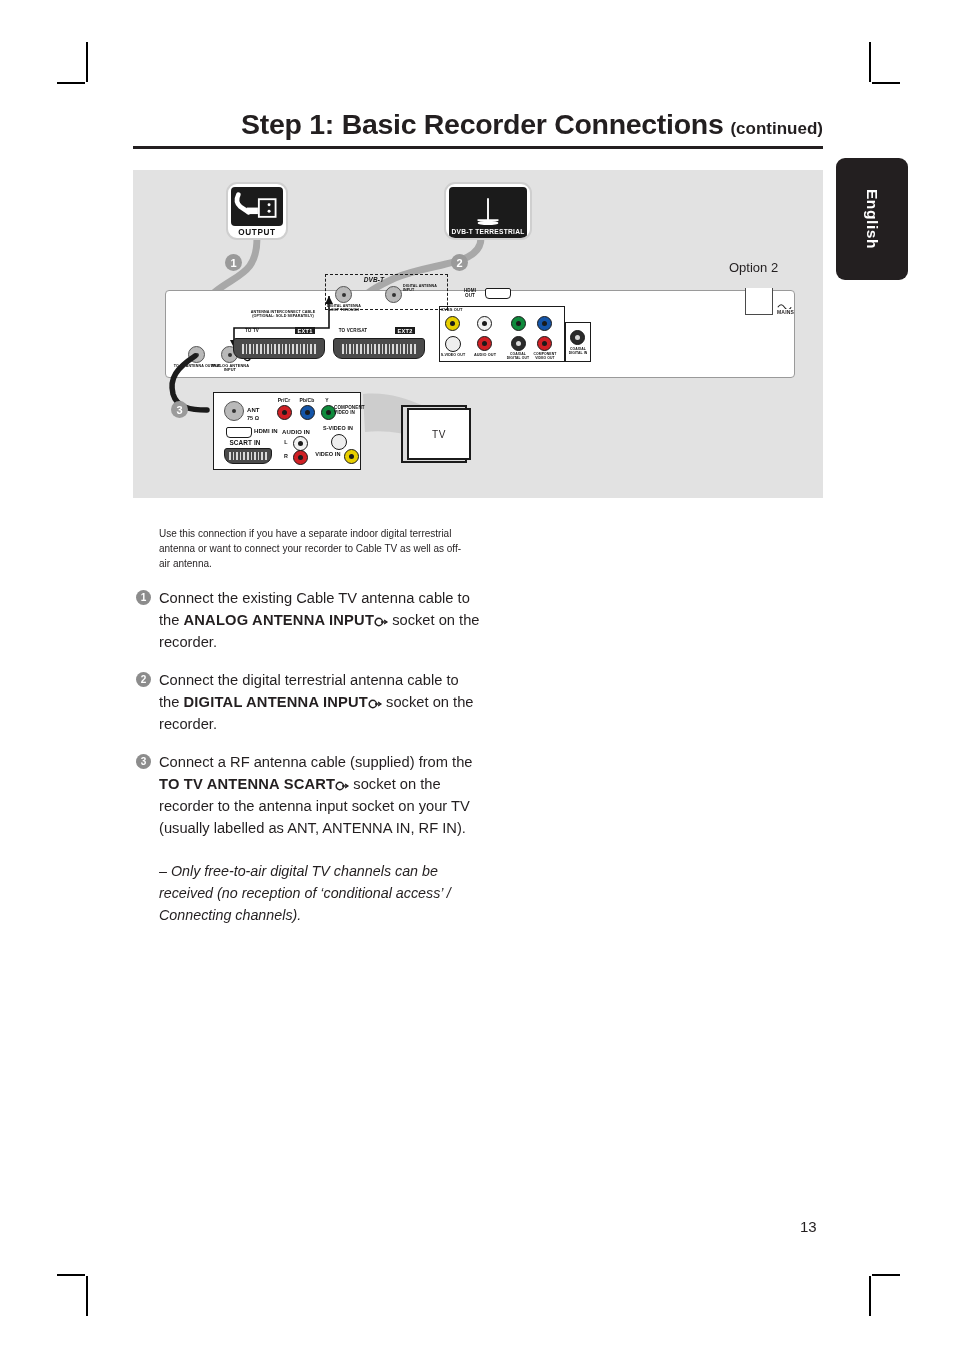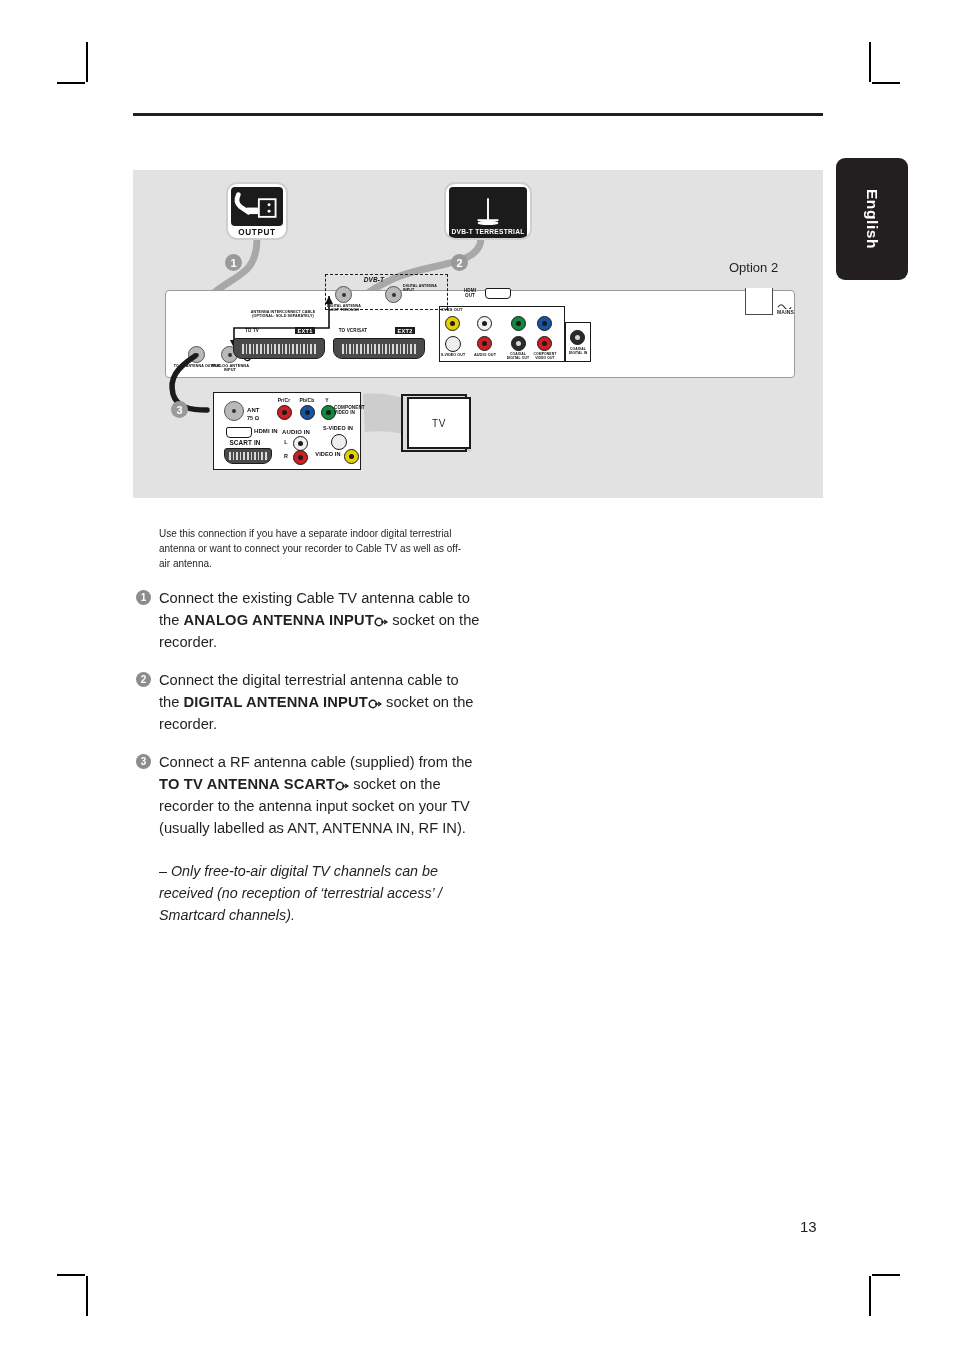--- a/index.html
+++ b/index.html
@@ -84,21 +84,21 @@
   .hdmi{position:absolute;width:24px;height:9px;background:#fff;
      border:1.5px solid #1b1b1b;border-radius:2px 2px 4px 4px;}
   .boxline{position:absolute;border:1.2px solid #1b1b1b;box-sizing:border-box;}
   .dashbox{position:absolute;border:1.2px dashed #1b1b1b;box-sizing:border-box;}
   .svid{position:absolute;width:16px;height:16px;border-radius:50%;
      background:#eee;border:1.5px solid #1b1b1b;box-sizing:border-box;}
 
   
   #tvpanel{position:absolute;left:80px;top:222px;width:148px;height:78px;
      background:#fff;border:1.5px solid #1b1b1b;box-sizing:border-box;}
-  #tvset{position:absolute;left:268px;top:224px;width:68px;height:56px;}
+  #tvset{position:absolute;left:268px;top:235px;width:68px;height:56px;}
   #tvscreen{position:absolute;left:6px;top:3px;width:60px;height:48px;
      background:#fff;border:2.2px solid #1b1b1b;
      display:flex;align-items:center;justify-content:center;
      font-size:10px;letter-spacing:.5px;}
   .beam{position:absolute;background:#c9c9c9;}
 
   
   #content{position:absolute;left:133px;top:512px;width:360px;}
   #opt-head{background:#8a8a8a;color:#fff;padding:9px 11px 10px 11px;
      font-size:14.6px;font-weight:bold;line-height:1.45;width:284px;box-sizing:content-box;}
@@ -122,20 +122,24 @@
 <div class="crop" style="left:86px;top:42px;width:1.6px;height:40px;"></div>
 <div class="crop" style="left:57px;top:82px;width:28px;height:1.6px;"></div>
 <div class="crop" style="left:869px;top:42px;width:1.6px;height:40px;"></div>
 <div class="crop" style="left:872px;top:82px;width:28px;height:1.6px;"></div>
 <div class="crop" style="left:86px;top:1276px;width:1.6px;height:40px;"></div>
 <div class="crop" style="left:57px;top:1274px;width:28px;height:1.6px;"></div>
 <div class="crop" style="left:869px;top:1276px;width:1.6px;height:40px;"></div>
 <div class="crop" style="left:872px;top:1274px;width:28px;height:1.6px;"></div>
 
 <div id="header">
+  <div id="title-line">
+    <span id="title-main">Step 1: Basic Recorder Connections</span>
+    <span id="title-cont">(continued)</span>
+  </div>
   <div id="title-rule"></div>
 </div>
 
 <div id="lang-tab">
   <span>English</span>
 </div>
 
 <div id="diagram">
 
   <div class="abs" style="left:596px;top:90px;font-size:13px;">Option 2</div>
@@ -319,17 +323,17 @@
       <span class="num">3</span>
       <span>Connect a RF antenna cable (supplied) from the </span><b>TO TV ANTENNA SCART</b><span class="antsym"> <svg viewBox="0 0 16 11" style="width:14px;height:10px;vertical-align:-1px;">
             <circle cx="5.5" cy="5.5" r="4.2" fill="none" stroke="#231f20" stroke-width="1.7"></circle>
             <line x1="8" y1="5.5" x2="15" y2="5.5" stroke="#231f20" stroke-width="1.7"></line>
             <polyline points="11.5,3.2 14.8,5.5 11.5,7.8" fill="none" stroke="#231f20" stroke-width="1.5"></polyline>
           </svg></span><span> socket on the recorder to the antenna input socket on your TV (usually labelled as ANT, ANTENNA IN, RF IN).</span>
     </li>
   </ol>
 
   <div id="hint">
-    <div>– Only free-to-air digital TV channels can be received (no reception of ‘terrestrial access’ / Smartcard channels).</div>
+    <div>– Only free-to-air digital TV channels can be received (no reception of ‘conditional access’ / Connecting channels).</div>
   </div>
 </div>
 
 <div id="pagenum">13</div>
 
 </body></html>

